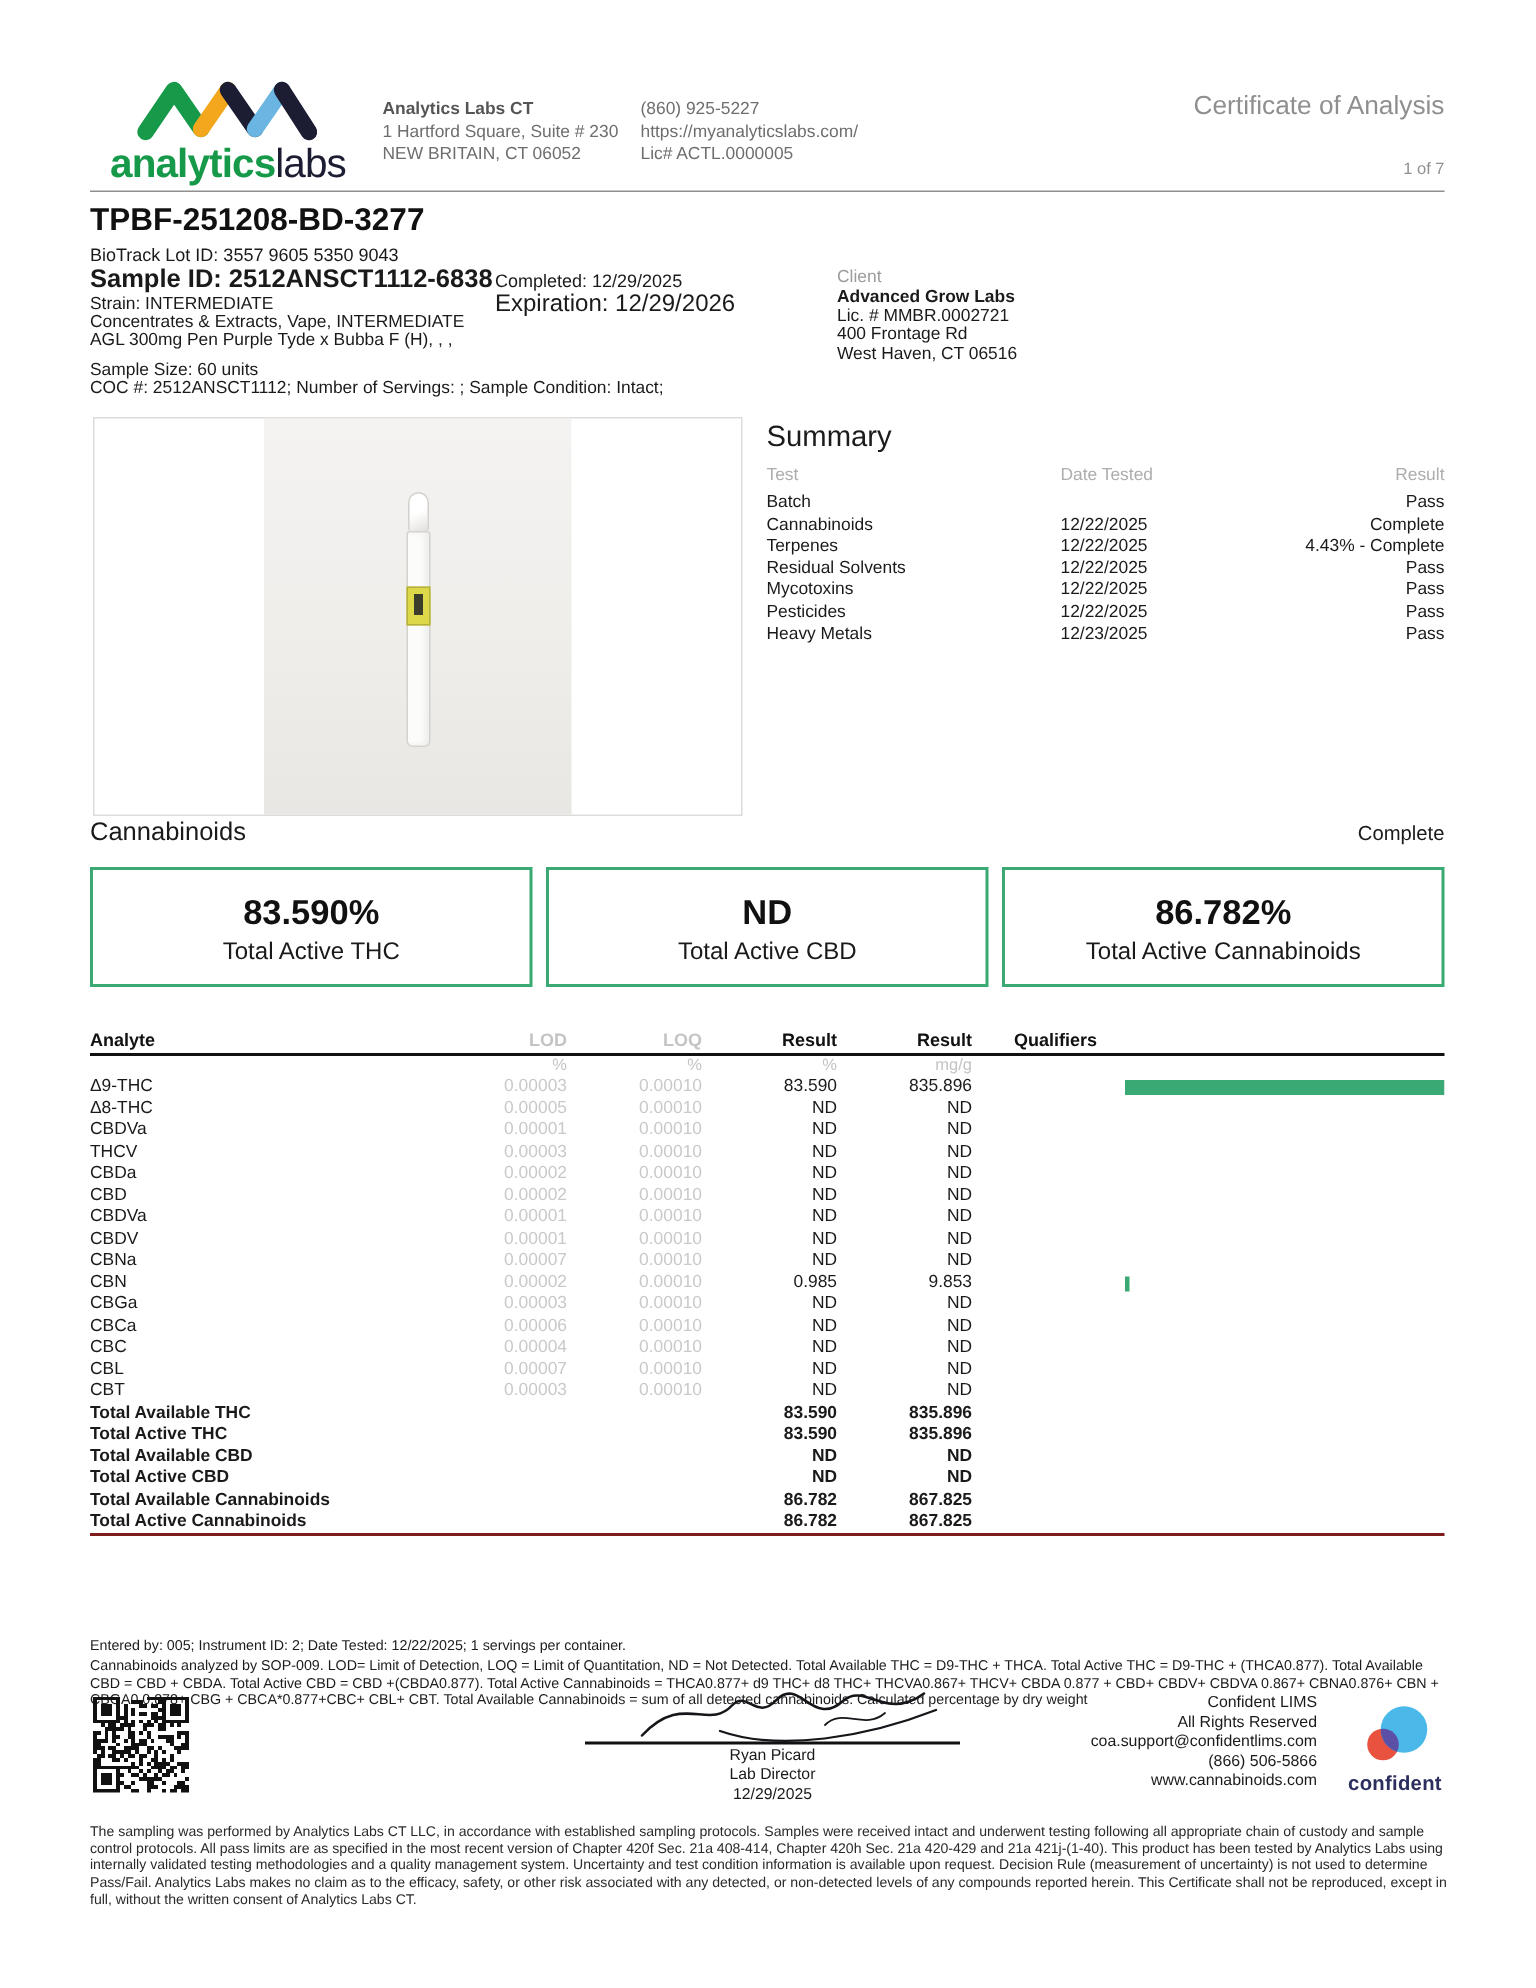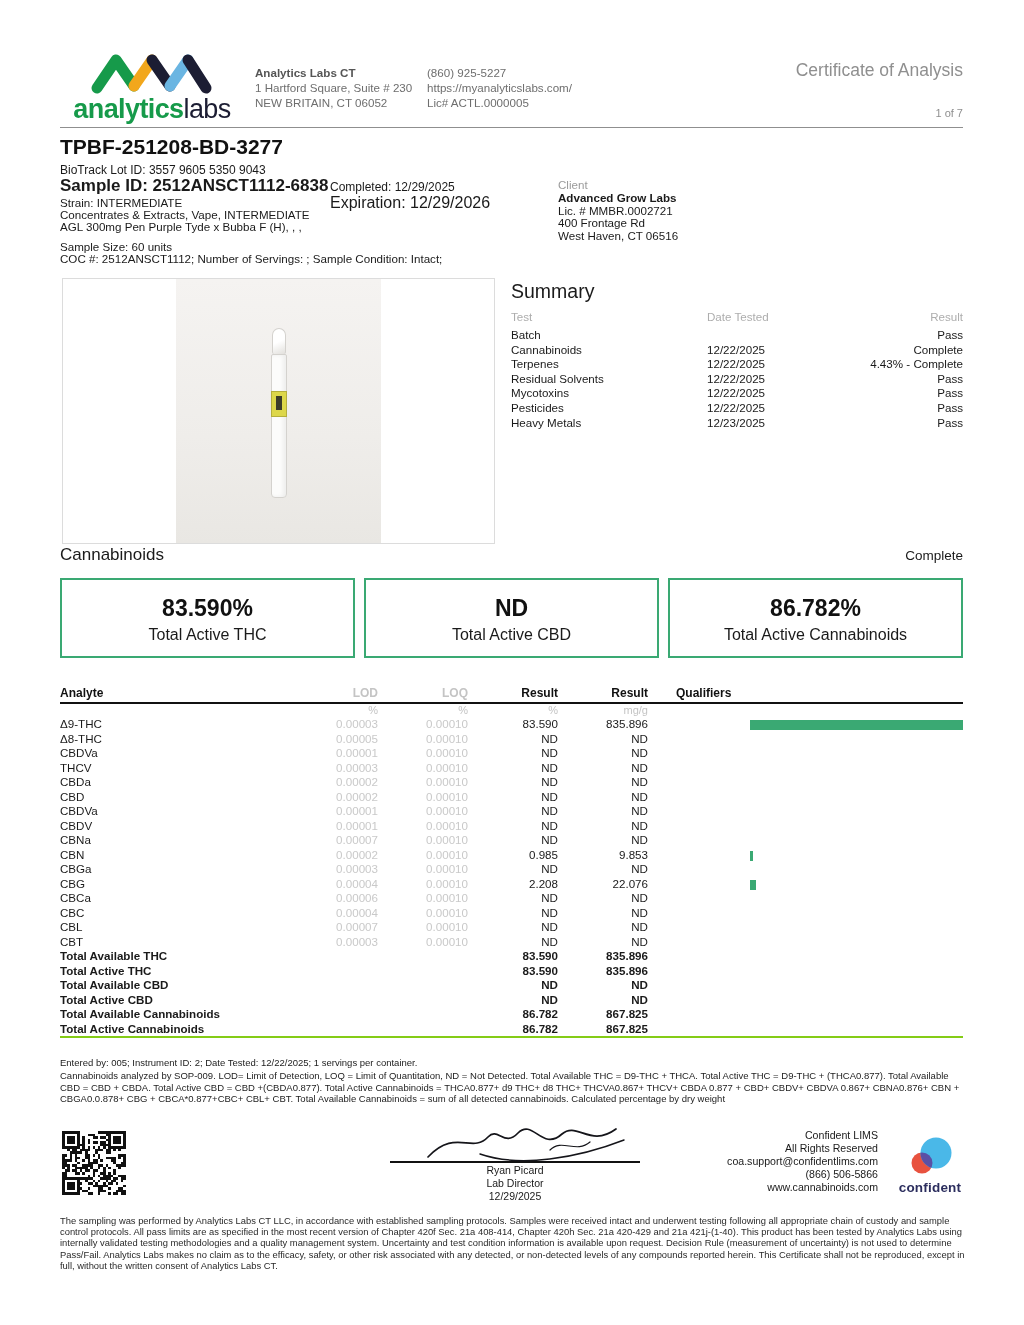--- a/index.html
+++ b/index.html
@@ -74,41 +74,41 @@
   .cann-status { font-size:13.5px; }
   .stats { left:60px; top:578px; width:903px; display:flex; gap:9px; }
   .stat-box { flex:1; height:80px; border:2px solid var(--border-green); background:#fff;
               display:flex; flex-direction:column; align-items:center; justify-content:space-between;
               padding:15px 0 12px; }
   .stat-value { font-size:23px; font-weight:700; color:#111; }
   .stat-label { font-size:16px; color:#1a1a1a; }
 
   
   .analyte { left:60px; top:686px; width:903px; }
-  .an-table { width:100%; border-collapse:collapse; table-layout:fixed; border-bottom:2px solid #84cc16; }
+  .an-table { width:100%; border-collapse:collapse; table-layout:fixed; border-bottom:2px solid #7f1d1d; }
   .an-table col.c-an  { width:250px; } .an-table col.c-lod { width:68px; }
   .an-table col.c-loq { width:90px; }  .an-table col.c-r1  { width:90px; }
   .an-table col.c-r2  { width:90px; }  .an-table col.c-q   { width:315px; }
   .an-table thead th { font-size:12px; font-weight:700; color:#111; text-align:right;
                        border-bottom:2px solid #111; padding-bottom:2px; }
   .an-table thead th.l { text-align:left; }
   .an-table thead th.q { text-align:left; padding-left:28px; }
   .an-table thead th.gray-h { color:#c4c4c4; }
   .an-table td { font-size:11.6px; line-height:14.5px; height:14.5px; text-align:right;
                  white-space:nowrap; overflow:hidden; }
   .an-table td.l { text-align:left; }
   .an-table td.gray { color:#c9c9c9; }
   .an-table tr.units td { font-size:11px; color:#c4c4c4; line-height:13px; height:13px; }
   .an-table tr.total td { font-weight:700; }
   .qcell { position:relative; }
   .qbar { height:10px; margin:2px 0 0 102px; background:var(--bar-green); }
 
   
   .notes { left:60px; top:1057px; width:906px; font-size:9.5px; color:#1c1c1c; }
-  .notes .n1 { margin-bottom:2px; }
+  .notes .n1 { margin-bottom:2px;margin-top:35px; }
   .notes .n2 { line-height:11.6px; }
 
   
   .qr { left:62px; top:1131px; width:64px; height:64px; }
   .sig-block { left:390px; top:1124px; width:250px; text-align:center; }
   .sig-svg { display:block; margin:0 auto -3px; }
   .sig-line { border-top:2px solid #111; }
   .sig-text { font-size:10.5px; line-height:11px; margin-top:2px; }
   .lims { right:146px; top:1129px; text-align:right; font-size:10.6px; line-height:13px; }
   .conf-logo { left:891px; top:1136px; width:78px; text-align:center; }
@@ -360,30 +360,20 @@
             <div class="qbar" style="width: 3px;"></div>
           </td>
         </tr>
         <tr>
           <td class="l">CBGa</td>
           <td class="gray">0.00003</td>
           <td class="gray">0.00010</td>
           <td>ND</td>
           <td>ND</td>
           <td class="qcell"></td>
-        </tr>
-        <tr>
-          <td class="l">CBG</td>
-          <td class="gray">0.00004</td>
-          <td class="gray">0.00010</td>
-          <td>2.208</td>
-          <td>22.076</td>
-          <td class="qcell">
-            <div class="qbar" style="width: 6px;"></div>
-          </td>
         </tr>
         <tr>
           <td class="l">CBCa</td>
           <td class="gray">0.00006</td>
           <td class="gray">0.00010</td>
           <td>ND</td>
           <td>ND</td>
           <td class="qcell"></td>
         </tr>
         <tr>

